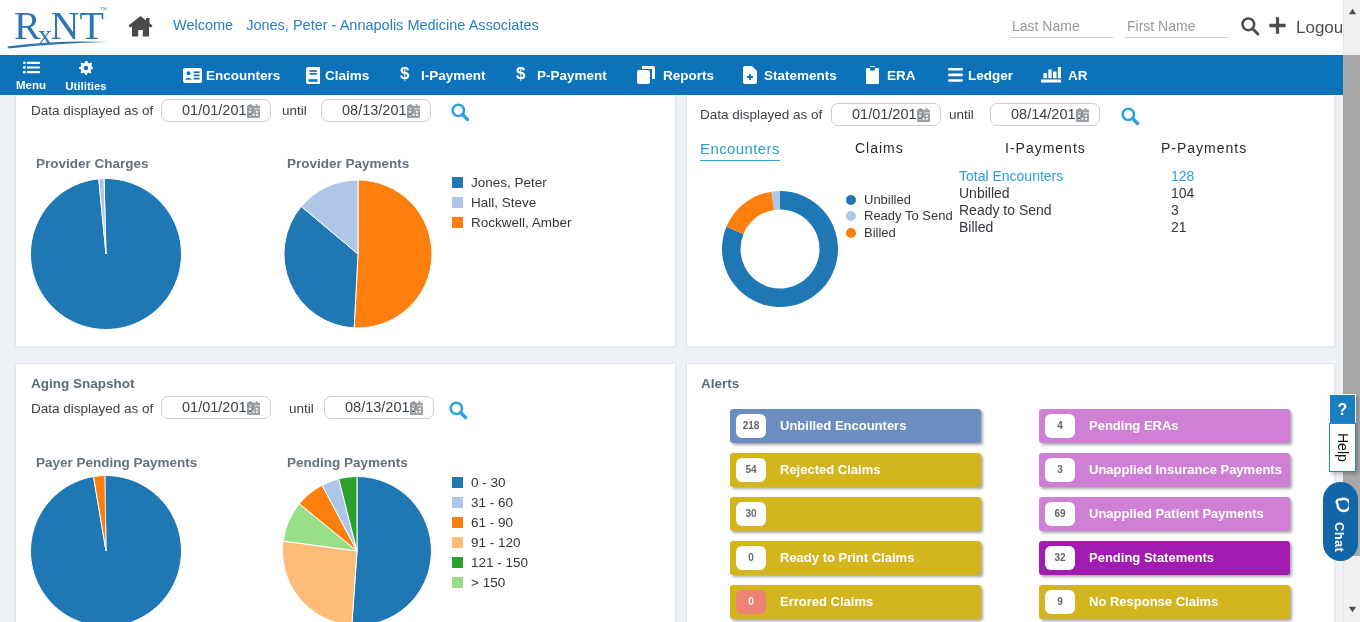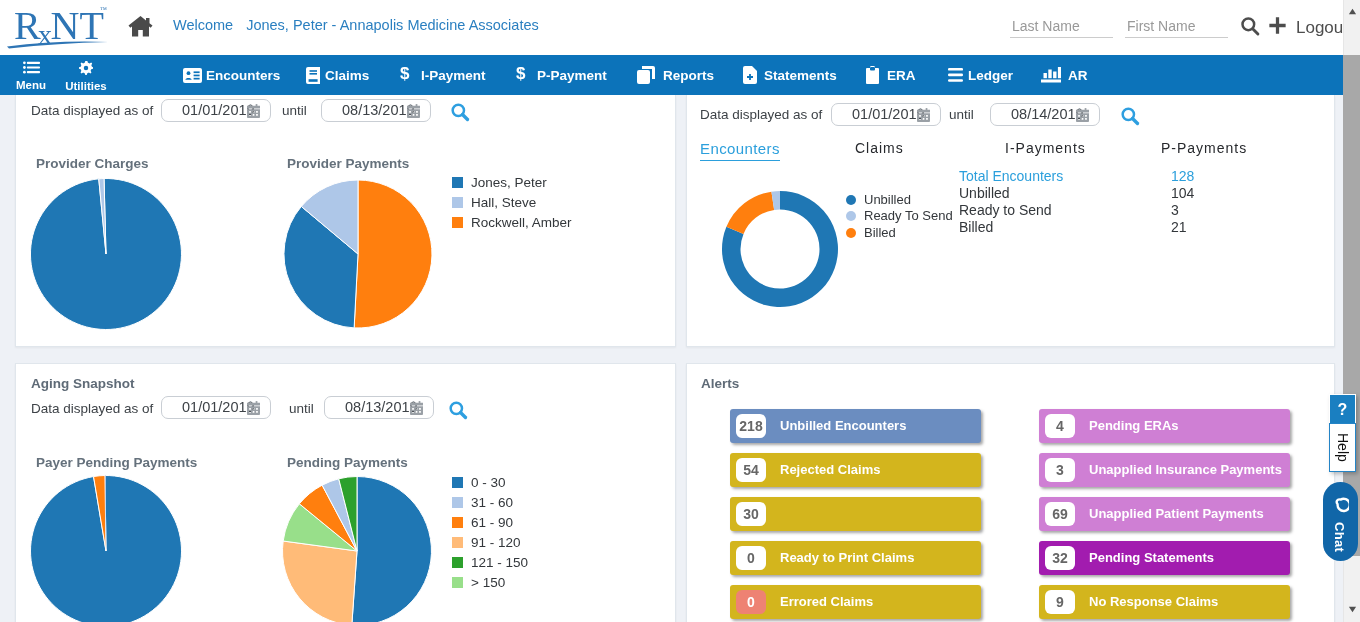--- a/index.html
+++ b/index.html
@@ -31,21 +31,21 @@
   .leg { position:absolute; font-size:13.5px; color:#33373b; }
   .leg .sw { display:inline-block; width:11px; height:11px; margin-right:8px; vertical-align:-1px; }
   .dleg { font-size:13px !important; }
   
   .tab { position:absolute; top:45px; font-size:14px; letter-spacing:1px; color:#27292d; }
   .tab.act { color:#2b9fdc; font-size:15px; letter-spacing:0.4px; border-bottom:1px solid #2b9fdc; padding-bottom:3px; }
   .trow { position:absolute; font-size:14px; color:#33373b; }
   .trow.b { color:#2b9fdc; }
   
   .alert { position:absolute; width:251px; height:34px; border-radius:3px; box-shadow:2px 2px 3px rgba(0,0,0,0.35); color:#fff; font-size:13px; font-weight:bold; line-height:34px; }
-  .alert .badge { position:absolute; left:6px; top:5px; width:30px; height:24px; background:#fff; border-radius:6px; color:#666; font-size:14px; text-align:center; line-height:24px; }
+  .alert .badge { position:absolute; left:6px; top:5px; width:30px; height:24px; background:#fff; border-radius:6px; color:#666; font-size:10px; text-align:center; line-height:24px; }
   .alert .lbl { position:absolute; left:50px; }
   .a-blue { background:#6b8dc0; }
   .a-yel { background:#d3b51d;padding-left:11px; }
   .a-pink { background:#cf7fd4; }
   .a-gray { background:#a21caf; }
   .badge.red { background:#ee8273 !important; color:#fff !important; font-weight:bold; }
   
   #sbar { position:absolute; right:0; top:0; width:17px; height:622px; background:#f1f1f1; border-left:1px solid #e6e6e6; }
   #sthumb { position:absolute; right:0; top:55px; width:17px; height:501px; background:#a8a8a8; }
   #helpw { position:absolute; left:1329px; top:394px; width:27px; height:78px; z-index:5; box-shadow:2px 2px 4px rgba(0,0,0,0.25); }

